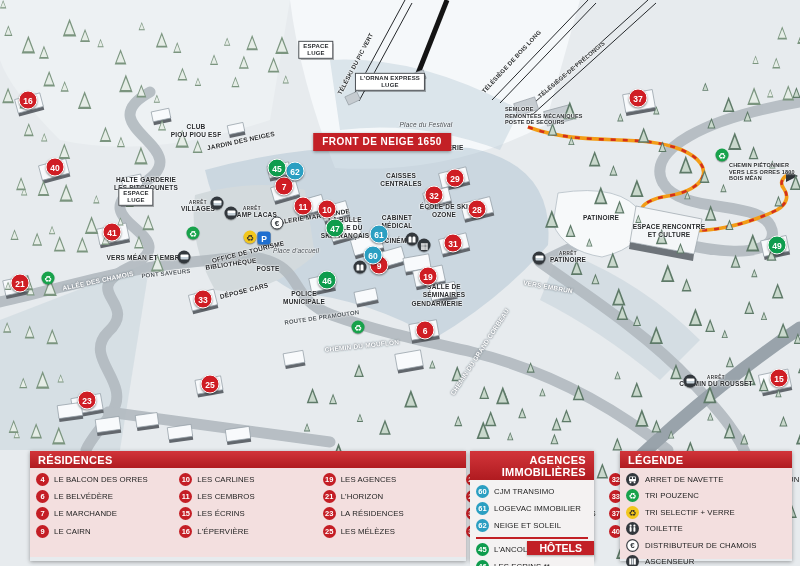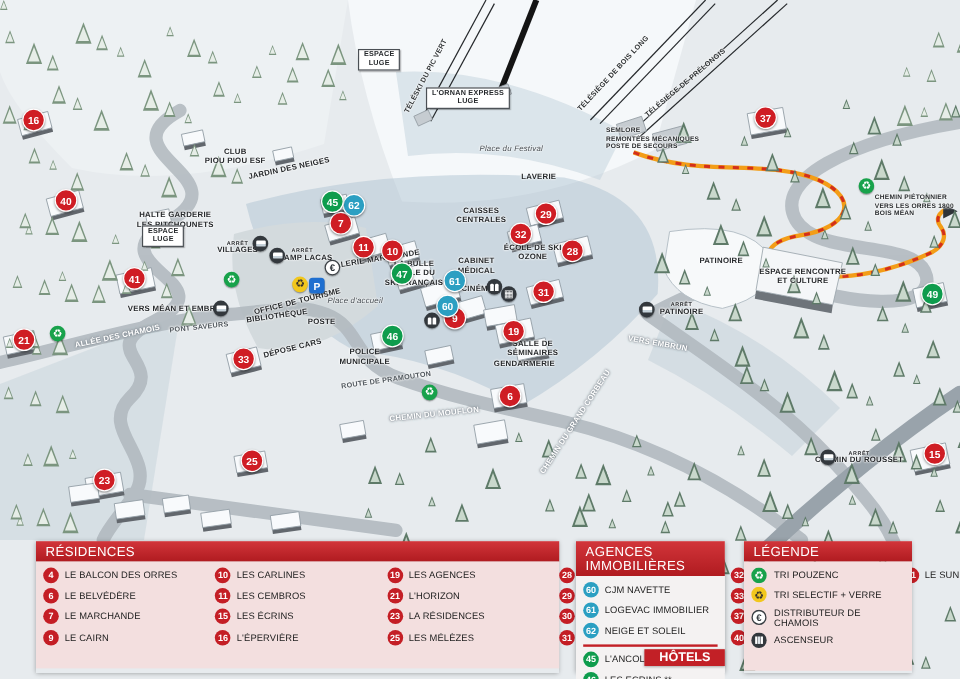--- a/index.html
+++ b/index.html
@@ -38,23 +38,23 @@
   .ic-ry{background:#f2c71d;color:#37322a;font-size:9px;}
   .ic-p{background:#1f6fd0;border-radius:3px;color:#fff;font-size:8.5px;}
   .ic-eur{background:#fff;border:1.3px solid #3c4146;color:#2e3338;font-size:8px;box-sizing:border-box;}
   .ic-wc{background:#33383d;}
   .ic-wc i{display:block;width:2.4px;height:6px;background:#fff;margin:0 .9px;border-radius:1.2px 1.2px 0 0;}
   .ic-lift{background:#33383d;color:#fff;font-size:8.5px;}
   
   .panel{position:absolute;top:451px;height:110px;box-shadow:0 1px 4px rgba(0,0,0,.35);z-index:50;
          box-sizing:border-box;}
   .p-res{left:30px;width:436px;}
-  .p-agc{left:480px;width:124px;}
-  .p-leg{left:620px;width:140px;}
-  .ph{background:linear-gradient(#d2353a,#b01b20);color:#fff;font-weight:normal;font-size:11px;
+  .p-agc{left:470px;width:124px;text-align:right;}
+  .p-leg{left:620px;width:172px;}
+  .ph{background:linear-gradient(#d2353a,#b01b20);color:#fff;font-weight:bold;font-size:11px;
       padding:3px 8px 2px;letter-spacing:.3px;}
   .pb{background:#f3dfdf;padding:5px 6px 3px;height:calc(100% - 19px);box-sizing:border-box;}
   .pb-w{background:#f4f2f2;position:relative;}
   .cols{column-count:3;column-gap:6px;height:89px;}
   .it{display:flex;align-items:center;gap:5px;margin-bottom:4.2px;break-inside:avoid;}
   .num{flex:0 0 13px;width:13px;height:13px;border-radius:50%;color:#fff;font-size:7.5px;font-weight:bold;
        display:inline-flex;align-items:center;justify-content:center;}
   .n-res{background:#c41e25}.n-agc{background:#2b9fc2}.n-htl{background:#0e9c4d}
   .t{font-size:7.8px;font-weight:normal;color:#232323;letter-spacing:.1px;}
   .divider{border-top:2px solid #c22026;margin:3px 0 4px;}
@@ -481,20 +481,21 @@
         <i></i>
         <i></i>
       </div>
       <div class="ic ic-wc" style="left: 360px; top: 267px;">
         <i></i>
         <i></i>
       </div>
       <div class="ic ic-lift" style="left: 424px; top: 245px;">▦</div>
     </div>
   <div class="layer" id="labels">
+      <div class="lbl s-banner" style="left: 382px; top: 142px; transform: translate(-50%, -50%);">FRONT DE NEIGE 1650</div>
       <div class="lbl s-box" style="left: 390px; top: 82px; transform: translate(-50%, -50%);">L'ORNAN EXPRESS<br>LUGE</div>
       <div class="lbl s-lift" style="left: 356px; top: 64px; transform: translate(-50%, -50%) rotate(-62deg);">TÉLÉSKI DU PIC VERT</div>
       <div class="lbl s-lift" style="left: 512px; top: 62px; transform: translate(-50%, -50%) rotate(-47deg);">TÉLÉSIÈGE DE BOIS LONG</div>
       <div class="lbl s-lift" style="left: 572px; top: 70px; transform: translate(-50%, -50%) rotate(-40deg);">TÉLÉSIÈGE DE PRÉLONGIS</div>
       <div class="lbl s-tiny s-left" style="left: 505px; top: 116px; transform: translate(0px, -50%);">SEMLORE<br>REMONTÉES MÉCANIQUES<br>POSTE DE SECOURS</div>
       <div class="lbl s-box" style="left: 316px; top: 50px; transform: translate(-50%, -50%);">ESPACE<br>LUGE</div>
       <div class="lbl s-plain" style="left: 196px; top: 131px; transform: translate(-50%, -50%);">CLUB<br>PIOU PIOU ESF</div>
       <div class="lbl s-plain" style="left: 241px; top: 141px; transform: translate(-50%, -50%) rotate(-12deg);">JARDIN DES NEIGES</div>
       <div class="lbl s-plain" style="left: 146px; top: 184px; transform: translate(-50%, -50%);">HALTE GARDERIE<br>LES PITCHOUNETS</div>
       <div class="lbl s-box" style="left: 136px; top: 197px; transform: translate(-50%, -50%);">ESPACE<br>LUGE</div>
@@ -669,21 +670,21 @@
       </div>
   </div>
 
   <div class="panel p-agc">
     <div class="ph">AGENCES IMMOBILIÈRES</div>
     <div class="pb pb-w">
       <div>
 
           <div class="it">
             <span class="num n-agc">60</span>
-            <span class="t">CJM NAVETTE</span>
+            <span class="t">CJM TRANSIMO</span>
           </div>
 
           <div class="it">
             <span class="num n-agc">61</span>
             <span class="t">LOGEVAC IMMOBILIER</span>
           </div>
 
           <div class="it">
             <span class="num n-agc">62</span>
             <span class="t">NEIGE ET SOLEIL</span>
@@ -705,37 +706,62 @@
             </div>
 
           </div>
       </div>
     </div>
   </div>
 
   <div class="panel p-leg">
     <div class="ph">LÉGENDE</div>
     <div class="pb">
+      <div class="lg-row">
+        <span class="lg-ic">
+            <svg viewBox="0 0 13 13">
+              <circle cx="6.5" cy="6.5" r="6.5" fill="#33383d"></circle>
+              <rect x="3" y="3.4" width="7" height="5" rx="1" fill="#fff"></rect>
+              <rect x="3.8" y="4.2" width="2.2" height="1.8" fill="#33383d"></rect>
+              <rect x="7" y="4.2" width="2.2" height="1.8" fill="#33383d"></rect>
+              <circle cx="4.5" cy="9.4" r="0.9" fill="#fff"></circle>
+              <circle cx="8.5" cy="9.4" r="0.9" fill="#fff"></circle>
+            </svg>
+          </span>
+        <span class="t">ARRET DE NAVETTE</span>
+      </div>
       <div class="lg-row">
         <span class="lg-ic">
             <svg viewBox="0 0 13 13">
               <circle cx="6.5" cy="6.5" r="6.5" fill="#18a24b"></circle>
               <text x="6.5" y="9.8" font-size="9" text-anchor="middle" fill="#fff">♻</text>
             </svg>
           </span>
         <span class="t">TRI POUZENC</span>
       </div>
       <div class="lg-row">
         <span class="lg-ic">
             <svg viewBox="0 0 13 13">
               <circle cx="6.5" cy="6.5" r="6.5" fill="#f2c71d"></circle>
               <text x="6.5" y="9.8" font-size="9" text-anchor="middle" fill="#37322a">♻</text>
             </svg>
           </span>
         <span class="t">TRI SELECTIF + VERRE</span>
+      </div>
+      <div class="lg-row">
+        <span class="lg-ic">
+            <svg viewBox="0 0 13 13">
+              <circle cx="6.5" cy="6.5" r="6.5" fill="#33383d"></circle>
+              <circle cx="4.6" cy="3.7" r="1.1" fill="#fff"></circle>
+              <rect x="3.6" y="5.1" width="2" height="4.6" rx="0.8" fill="#fff"></rect>
+              <circle cx="8.4" cy="3.7" r="1.1" fill="#fff"></circle>
+              <rect x="7.4" y="5.1" width="2" height="4.6" rx="0.8" fill="#fff"></rect>
+            </svg>
+          </span>
+        <span class="t">TOILETTE</span>
       </div>
       <div class="lg-row">
         <span class="lg-ic">
             <svg viewBox="0 0 13 13">
               <circle cx="6.5" cy="6.5" r="5.8" fill="#fff" stroke="#3a3f44" stroke-width="1.2"></circle>
               <text x="6.5" y="9.3" font-size="8" font-weight="bold" text-anchor="middle" fill="#3a3f44">€</text>
             </svg>
           </span>
         <span class="t">DISTRIBUTEUR DE CHAMOIS</span>
       </div>

